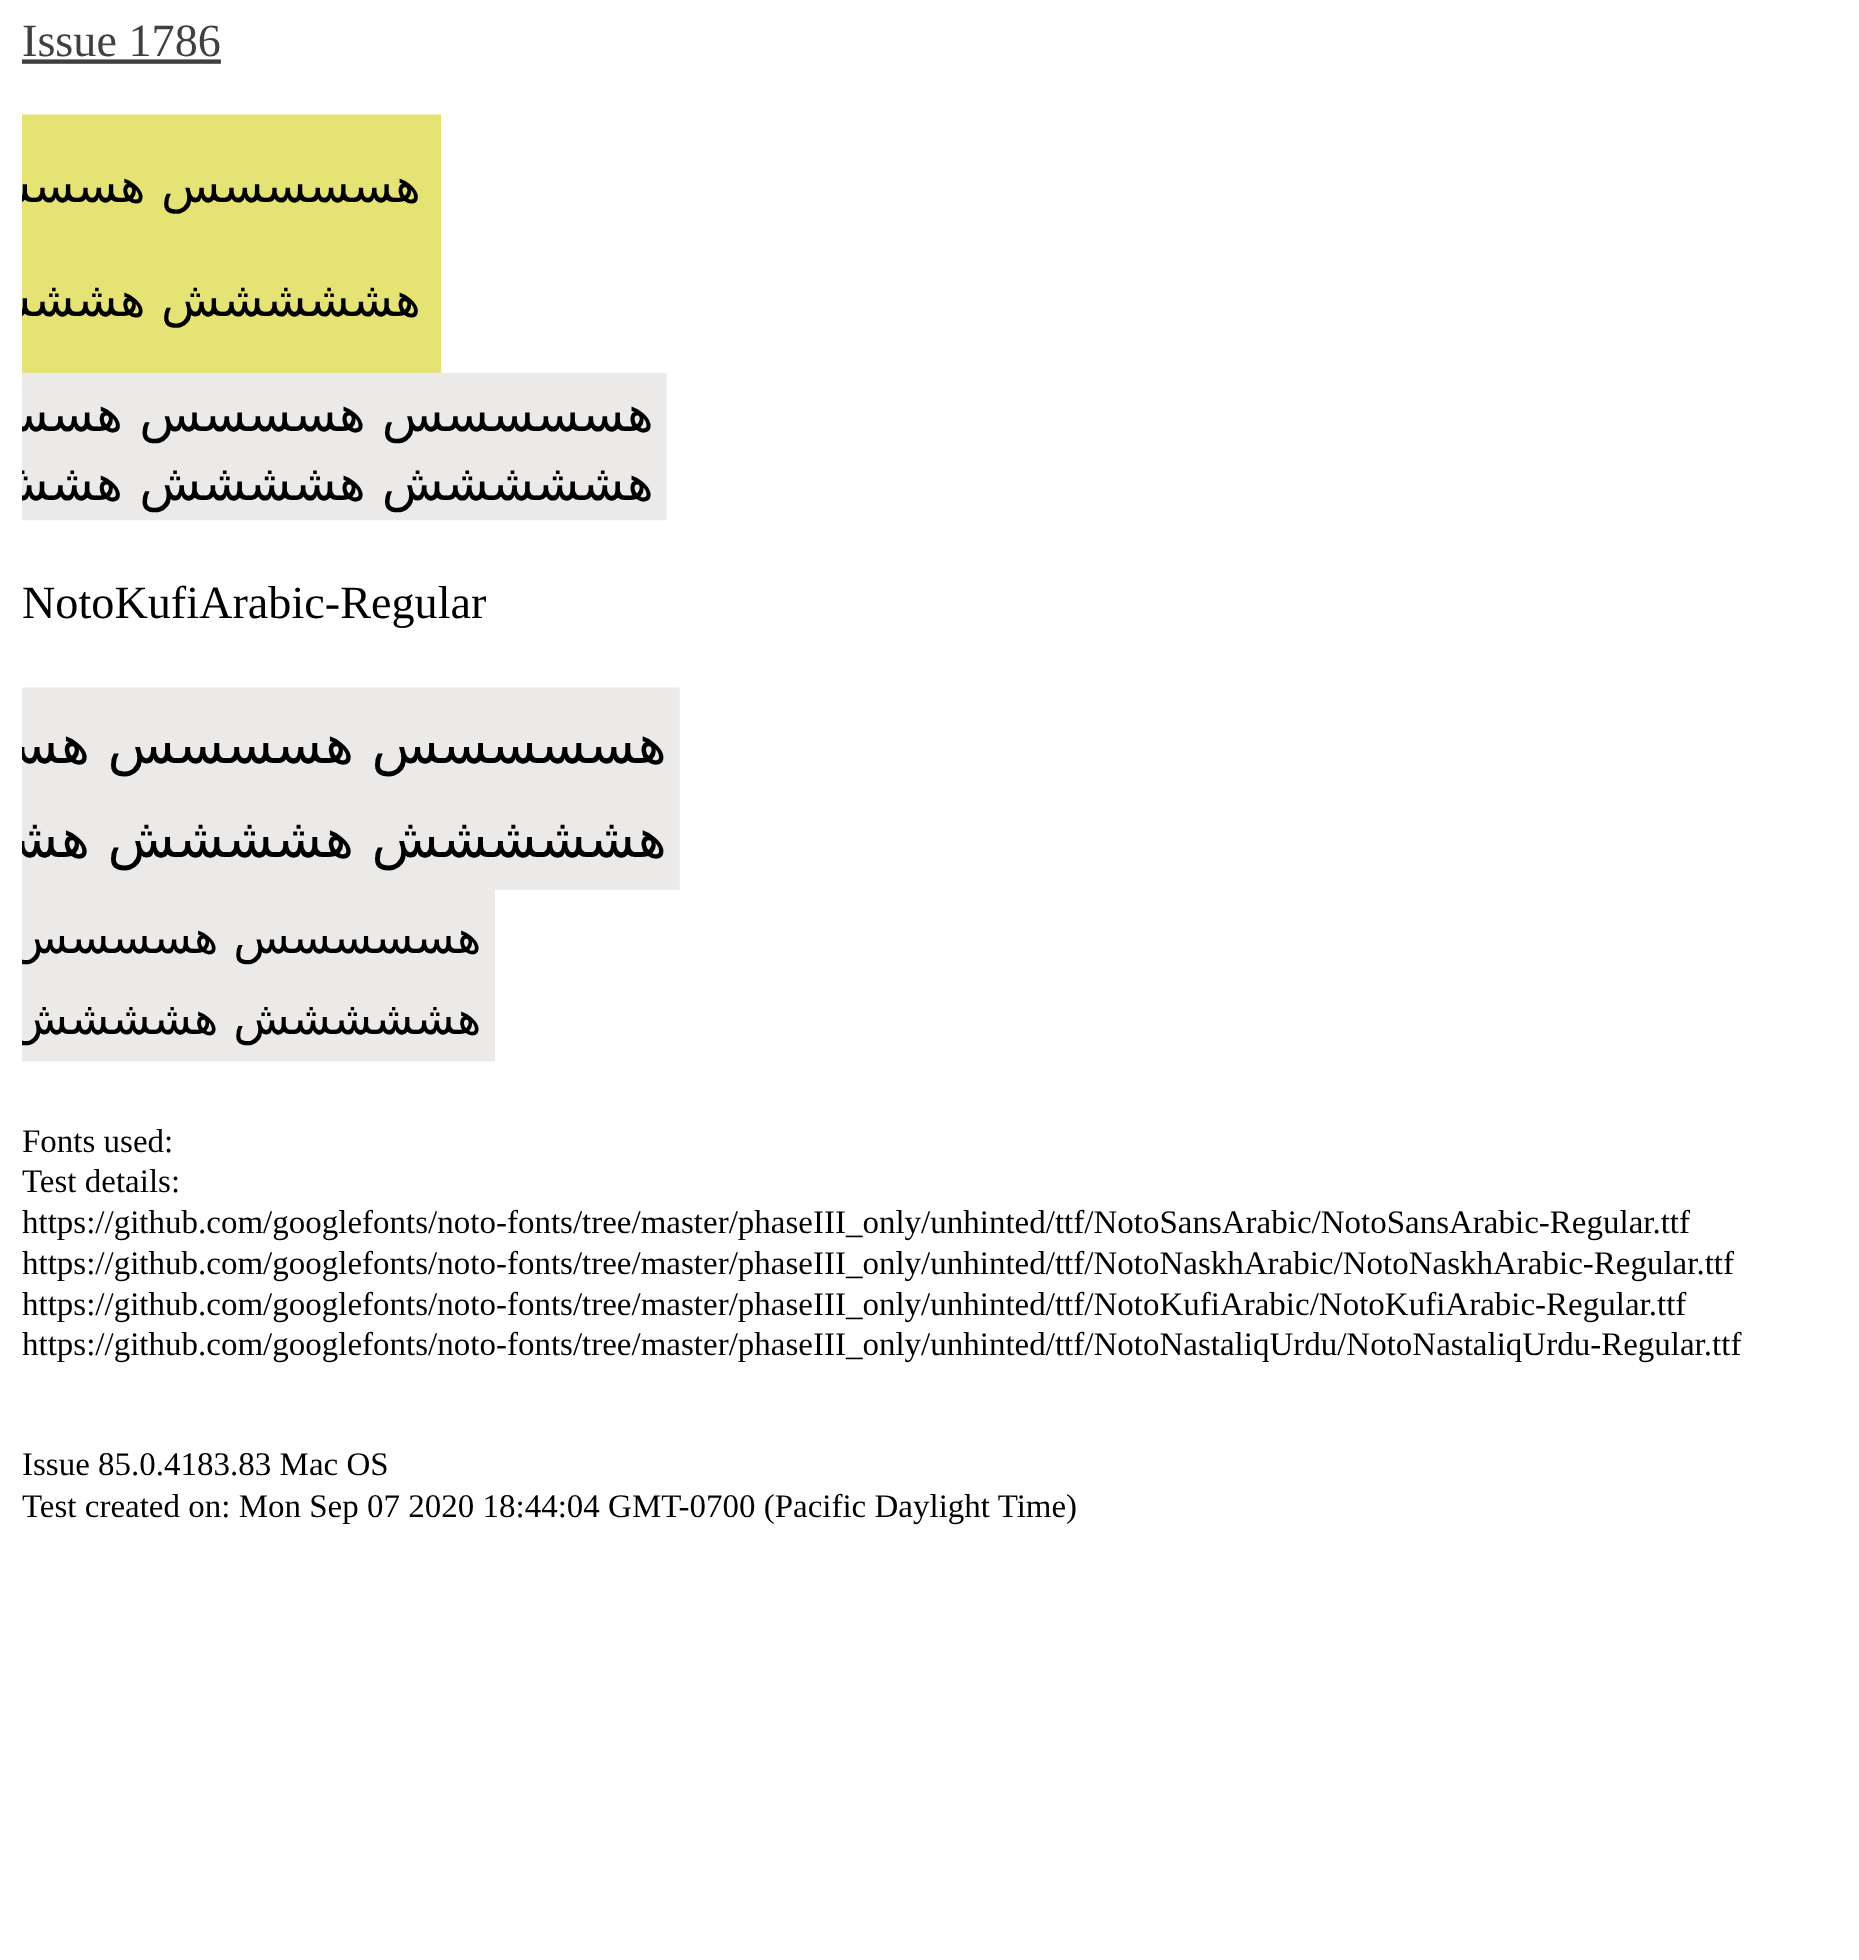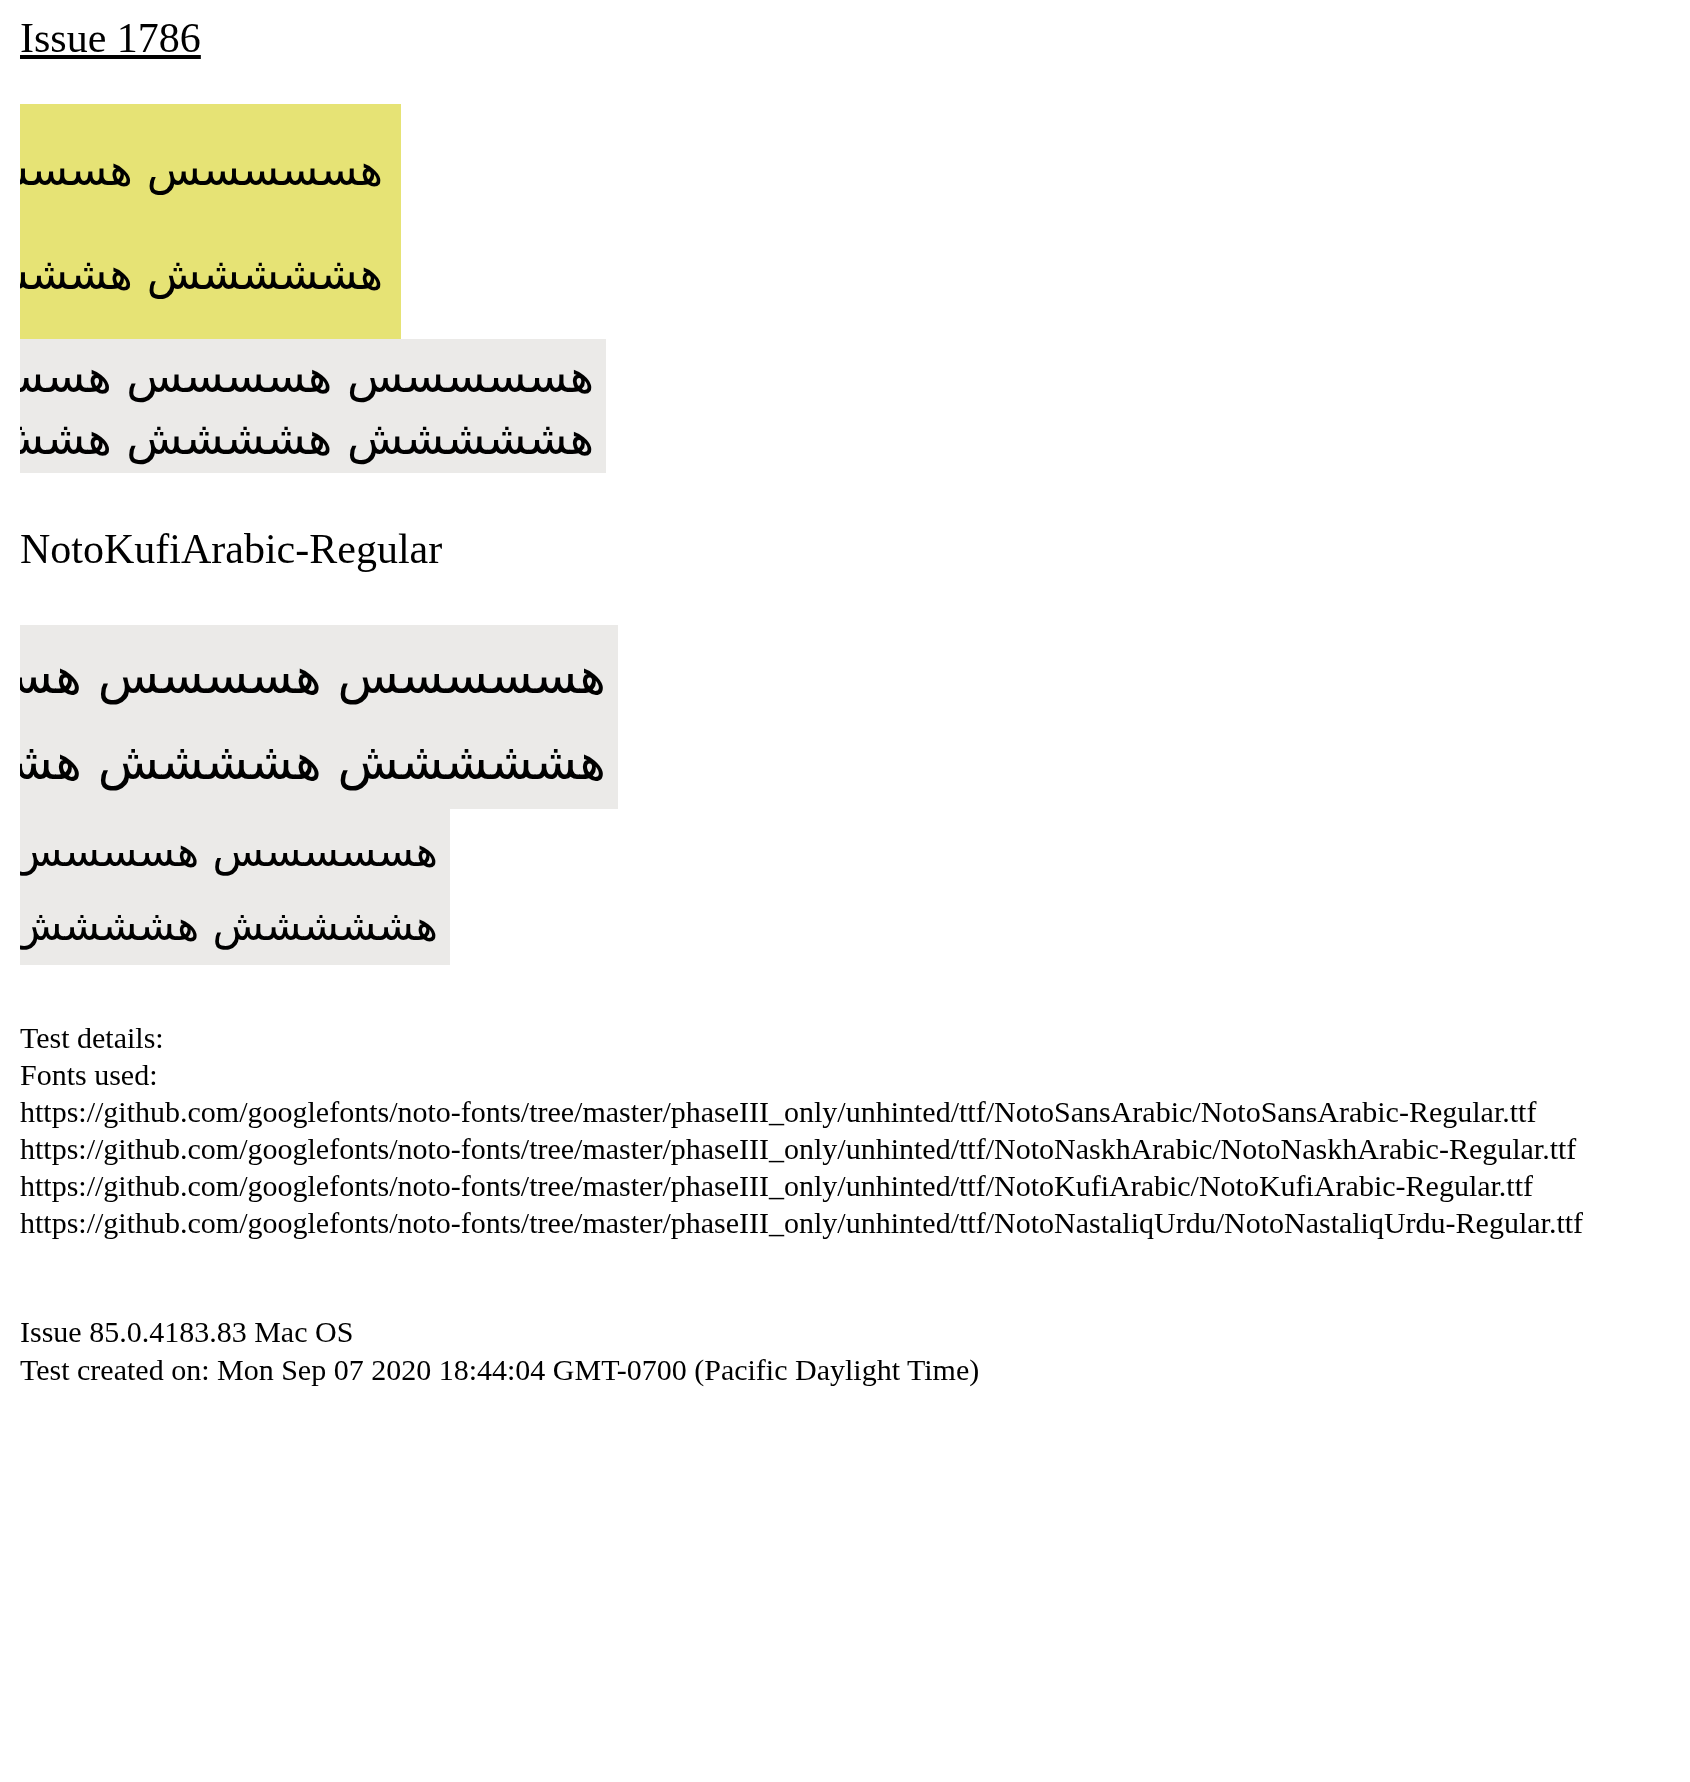--- a/index.html
+++ b/index.html
@@ -15,21 +15,21 @@
     box-sizing: border-box;
   }
   .page {
     padding: 14px 20px 20px 20px;
   }
   .issue-link-wrap {
     margin: 0 0 42px 0;
   }
   a.issue-link {
     font-size: 42px;
-    color: #000000;
+    color: #404040;
     text-decoration: underline;
   }
   .font-heading {
     font-size: 42px;
     font-weight: normal;
     margin: 52px 0 52px 0;
     line-height: 1.15;
   }
   .font-heading.first {
     margin-top: 44px;
@@ -117,22 +117,22 @@
     <div class="sample-line">هسسسسس هسسسس هسس</div>
     <div class="sample-line">هششششش هشششش هشش</div>
   </div>
 
   <div class="sample-box box-naskh">
     <div class="sample-line">هسسسسس هسسسس هسس</div>
     <div class="sample-line">هششششش هشششش هشش</div>
   </div>
 
   <div class="details-block">
+    <div class="details-line">Fonts used:</div>
     <div class="details-line">Test details:</div>
-    <div class="details-line">Fonts used:</div>
     <div class="details-line">https://github.com/googlefonts/noto-fonts/tree/master/phaseIII_only/unhinted/ttf/NotoSansArabic/NotoSansArabic-Regular.ttf</div>
     <div class="details-line">https://github.com/googlefonts/noto-fonts/tree/master/phaseIII_only/unhinted/ttf/NotoNaskhArabic/NotoNaskhArabic-Regular.ttf</div>
     <div class="details-line">https://github.com/googlefonts/noto-fonts/tree/master/phaseIII_only/unhinted/ttf/NotoKufiArabic/NotoKufiArabic-Regular.ttf</div>
     <div class="details-line">https://github.com/googlefonts/noto-fonts/tree/master/phaseIII_only/unhinted/ttf/NotoNastaliqUrdu/NotoNastaliqUrdu-Regular.ttf</div>
   </div>
 
   <div class="footer-block">
     <div class="details-line">Issue 85.0.4183.83 Mac OS</div>
     <div class="details-line">Test created on: Mon Sep 07 2020 18:44:04 GMT-0700 (Pacific Daylight Time)</div>
   </div>

